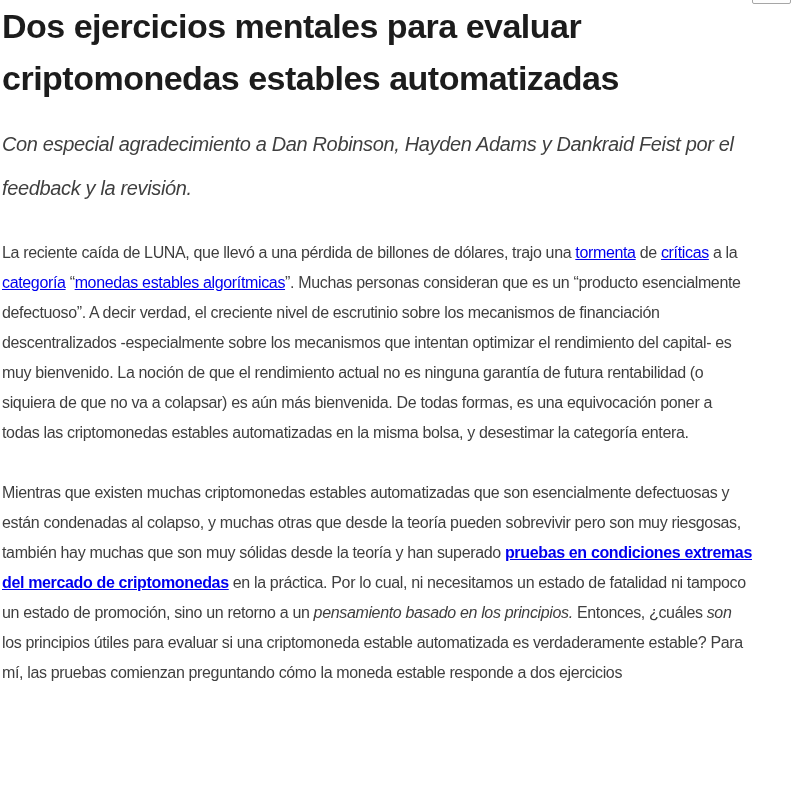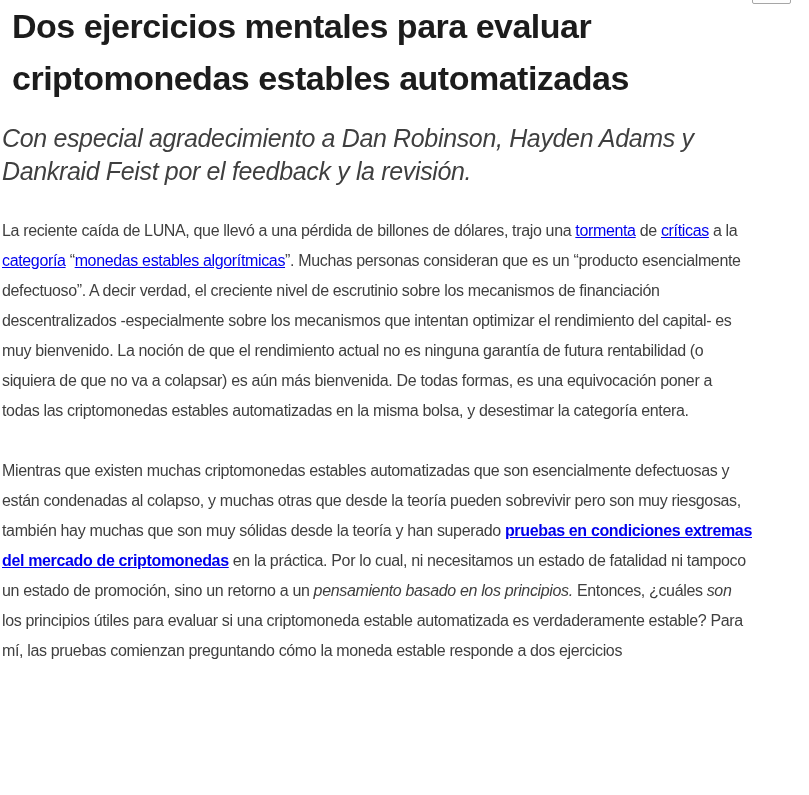--- a/index.html
+++ b/index.html
@@ -23,32 +23,32 @@
     right: 18px;
     width: 39px;
     height: 15px;
     border: 1.5px solid #a6a6a6;
     border-radius: 2px;
     background: #fdfdfd;
     box-sizing: border-box;
     cursor: pointer;
   }
   h1.title {
-    margin: 0 0 18px 10px;
+    margin: 0 0 18px 0;
     font-size: 34px;
     line-height: 52px;
     font-weight: 700;
     letter-spacing: -0.5px;
     color: #1c1c1c;
   }
   p.ack {
     margin: 0 0 28px 0;
     font-style: italic;
-    font-size: 25px;
-    line-height: 33px;
+    font-size: 20px;
+    line-height: 44px;
     letter-spacing: -0.35px;
     color: #3f3f3f;
   }
   p.body-para {
     margin: 0 0 30px 0;
     font-size: 16px;
     line-height: 30px;
     letter-spacing: -0.35px;
     color: #3f3f3f;
   }

